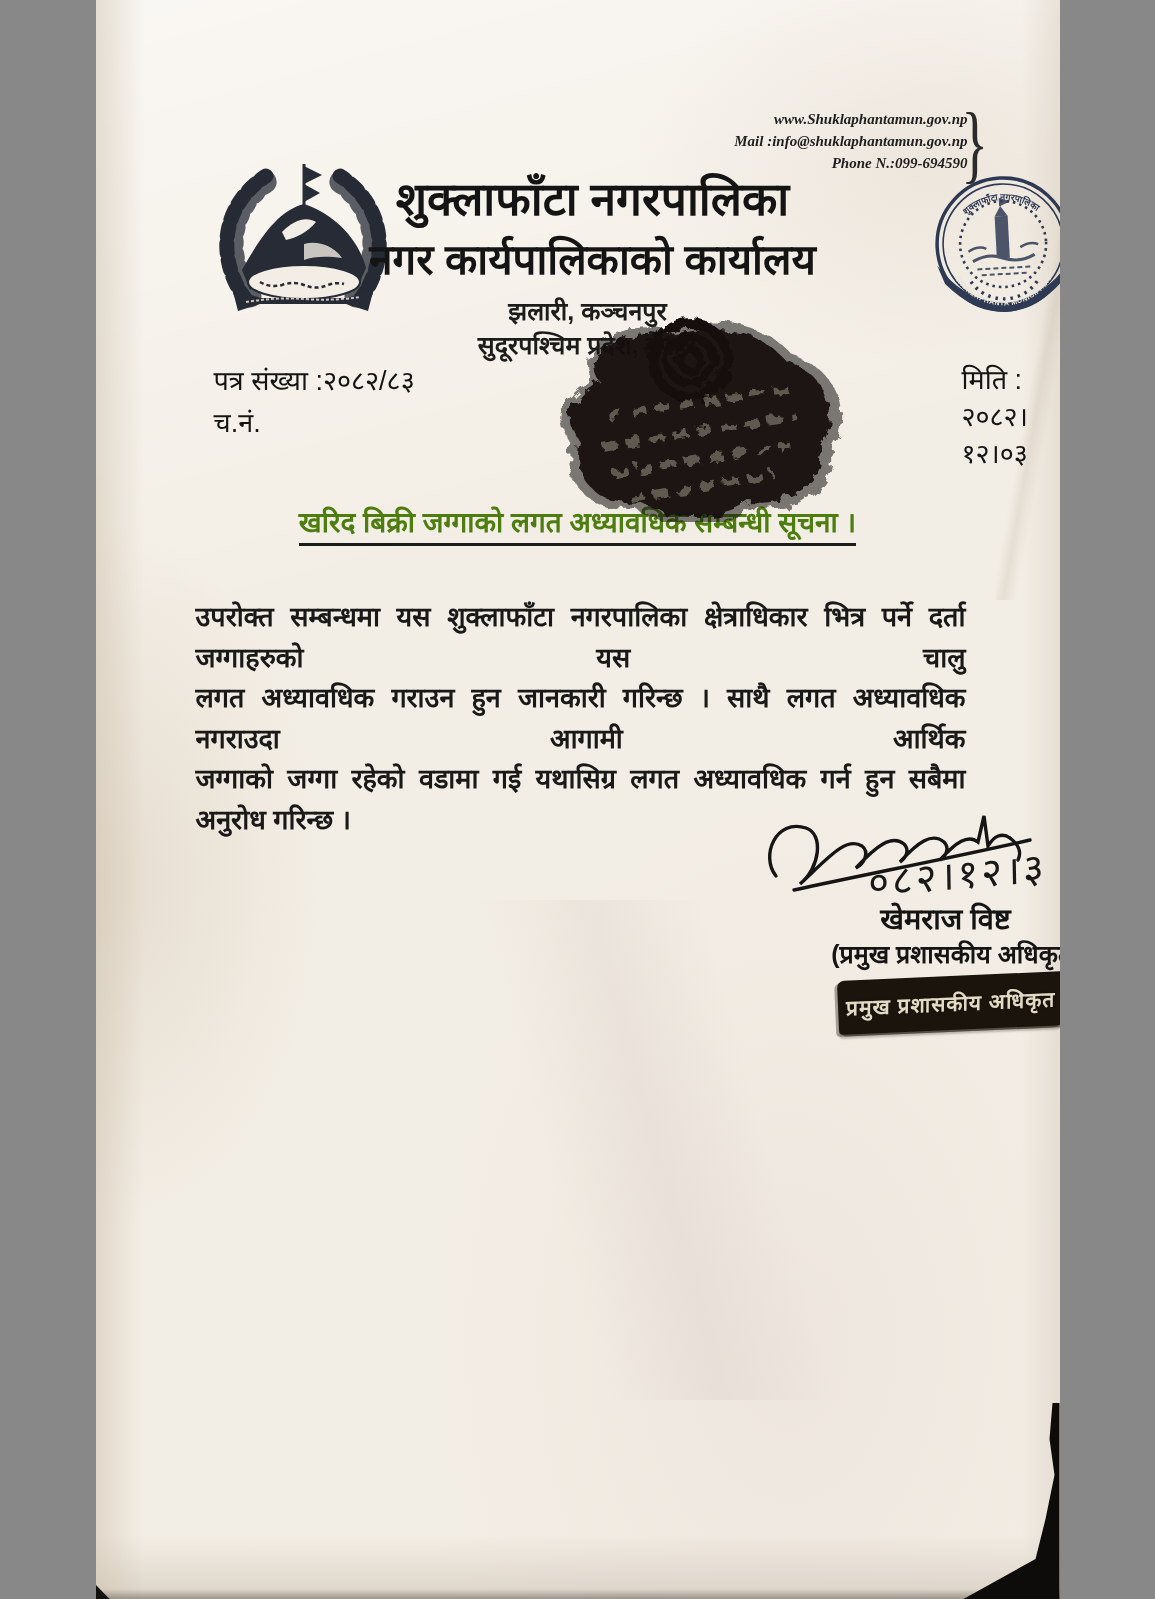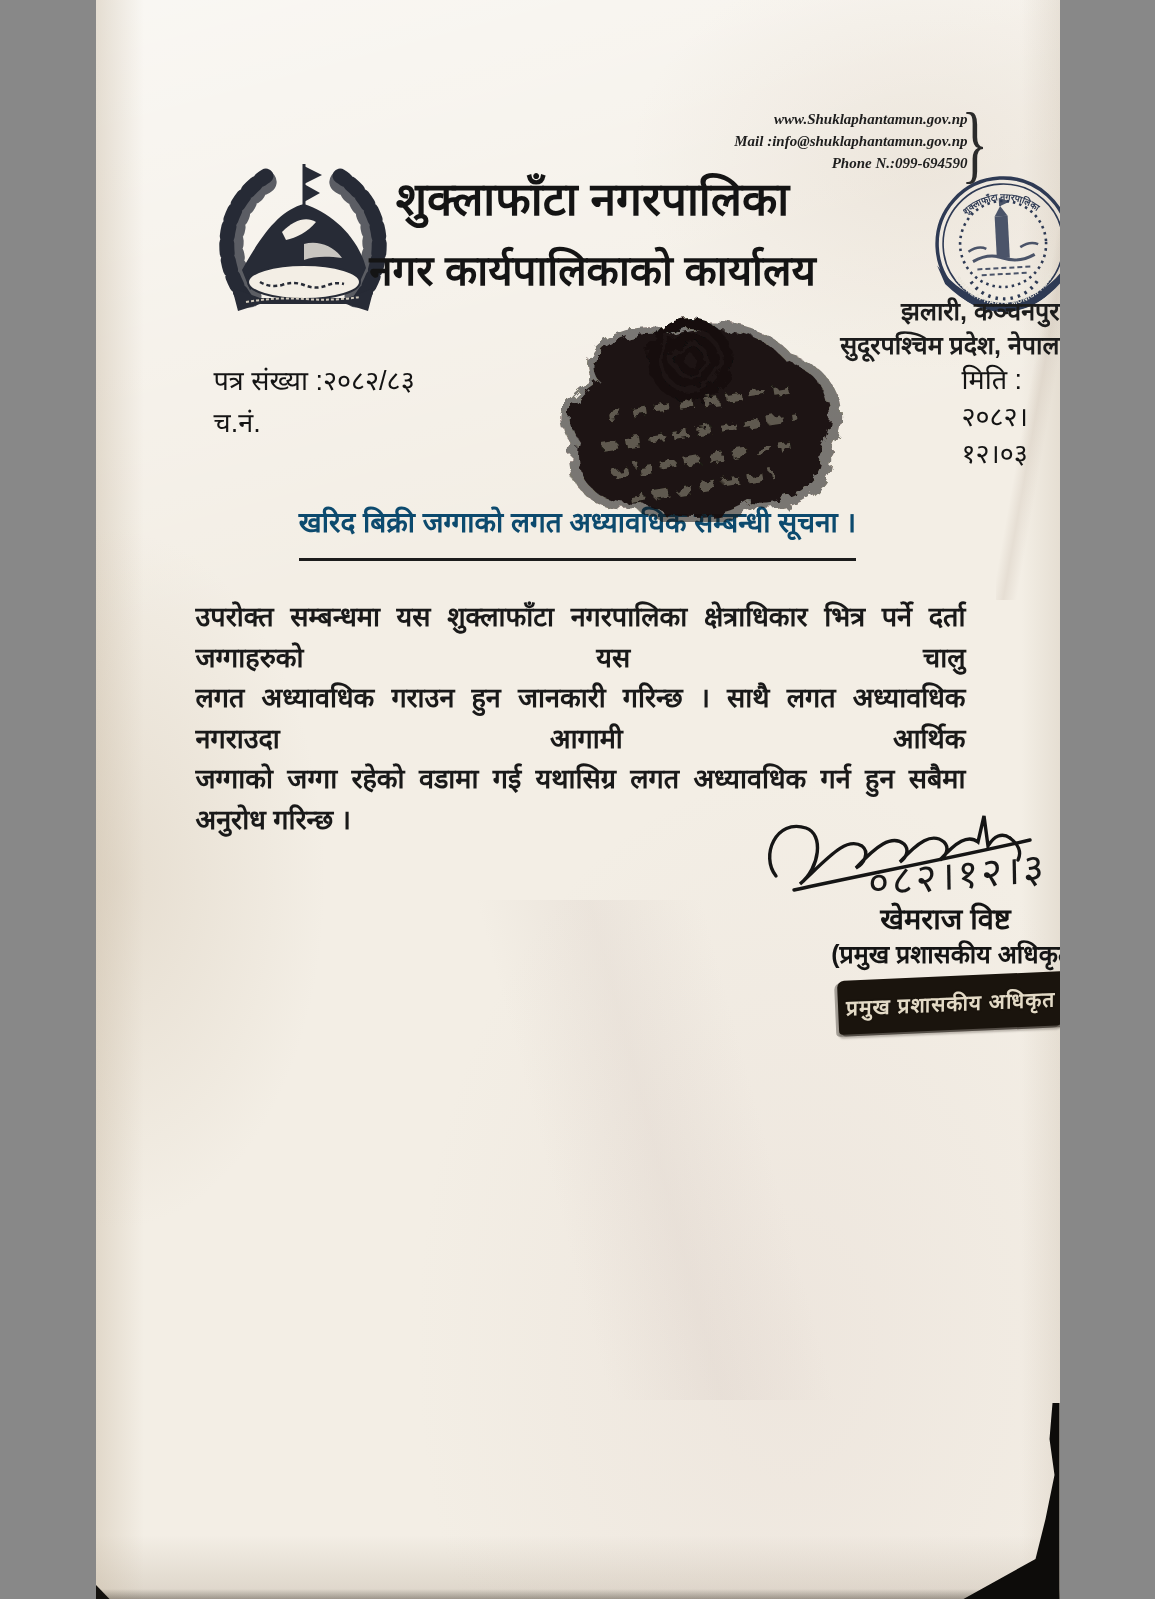--- a/index.html
+++ b/index.html
@@ -47,40 +47,40 @@
     transform:scaleX(0.65);line-height:86px;
   }
 
   
   .emblem{position:absolute;left:112px;top:148px;width:190px;height:172px;z-index:2;}
   .title-block{
     position:absolute;left:70px;right:40px;top:170px;z-index:2;
     text-align:center;color:#141414;
   }
   .title-line1{font-size:46px;font-weight:700;line-height:58px;margin:0;}
-  .title-line2{font-size:42px;font-weight:700;line-height:56px;margin:15px;}
+  .title-line2{font-size:42px;font-weight:700;line-height:56px;margin:4px;}
   .seal{position:absolute;left:828px;top:168px;width:158px;height:148px;z-index:2;transform:rotate(-3deg);}
 
   .address-block{
     position:absolute;left:20px;right:0;top:294px;z-index:2;
-    text-align:right;font-size:25px;line-height:34px;color:#1c1c1c;font-weight:600;
+    text-align:center;font-size:25px;line-height:34px;color:#1c1c1c;font-weight:600;
   }
 
   
   .meta-left{position:absolute;left:118px;top:360px;z-index:2;font-size:27px;line-height:42px;color:#141414;}
   .meta-date{position:absolute;left:866px;top:360px;z-index:2;font-size:27px;color:#141414;}
 
   
   .ink-stamp{position:absolute;left:442px;top:316px;width:316px;height:206px;z-index:4;}
 
   
   .subject-wrap{position:absolute;left:0;right:0;top:502px;z-index:2;text-align:center;}
   .subject{
-    display:inline-block;font-size:28px;font-weight:700;color:#0c4a6e;
-    border-bottom:3px solid #1c1c1c;padding-bottom:18px;
+    display:inline-block;font-size:28px;font-weight:700;color:#4d7c0f;
+    border-bottom:3px solid #1c1c1c;padding-bottom:3px;
   }
 
   
   .body-block{position:absolute;left:100px;right:94px;top:597px;z-index:2;
     font-size:27px;line-height:40.5px;color:#191919;font-weight:600;}
   .body-line{text-align:justify;text-align-last:justify;white-space:normal;}
   .body-line.last{text-align-last:left;}
 
   
   .signature-svg{position:absolute;left:662px;top:798px;width:312px;height:108px;z-index:3;}

